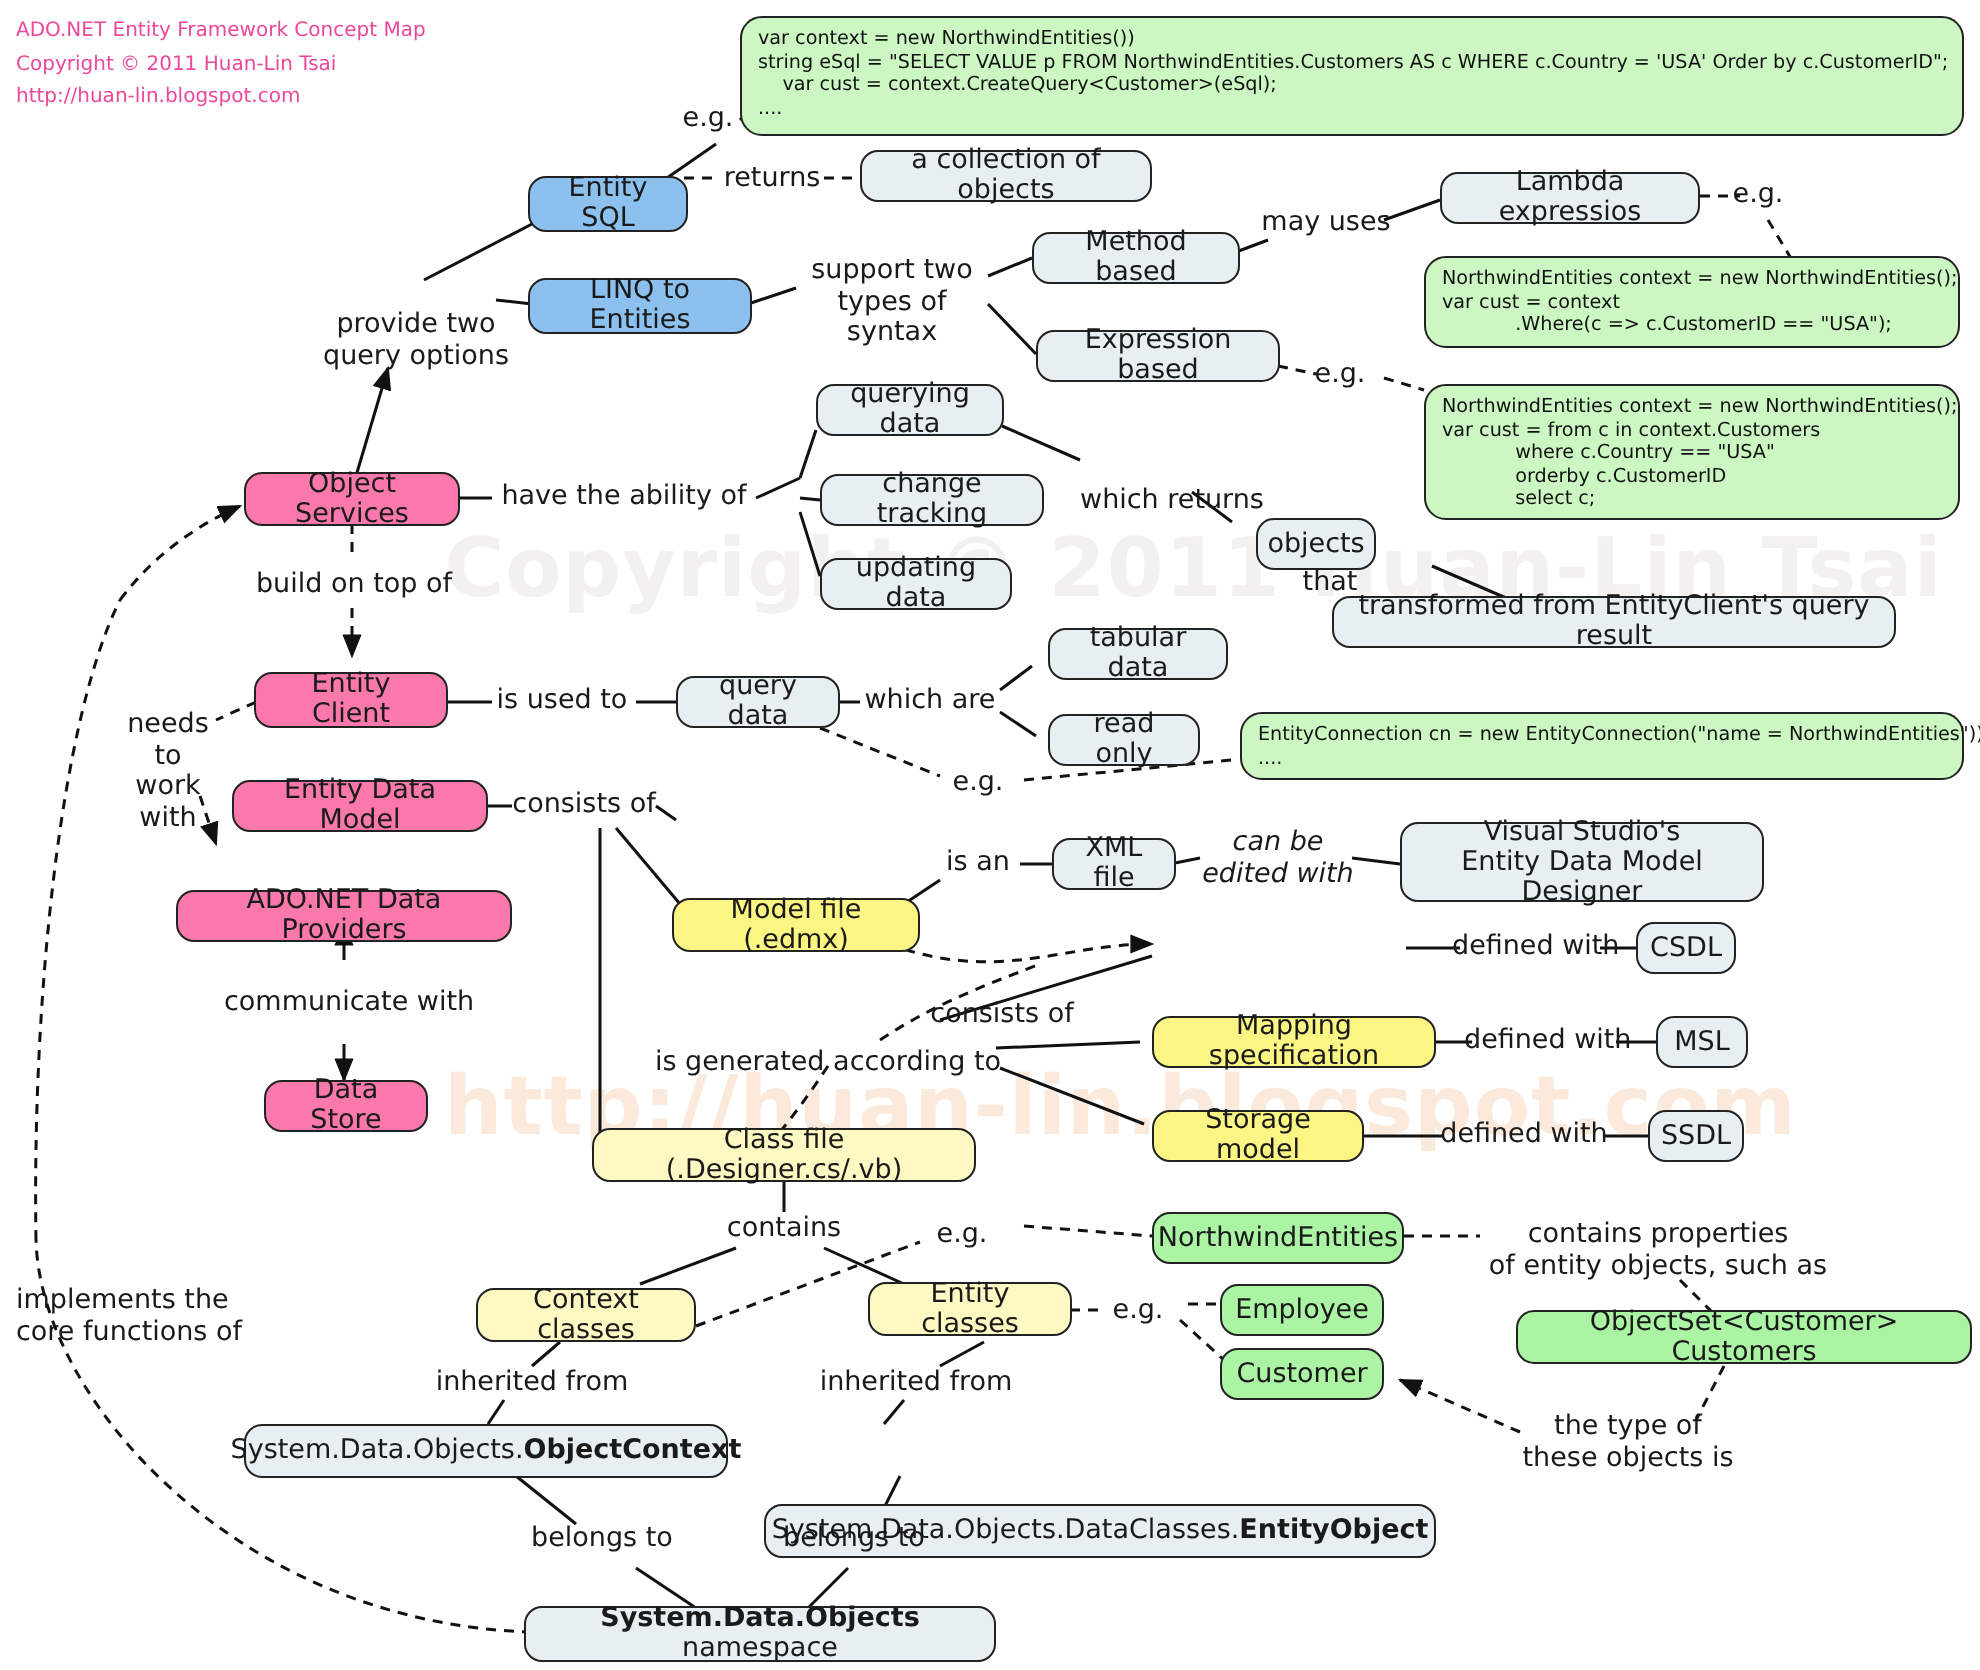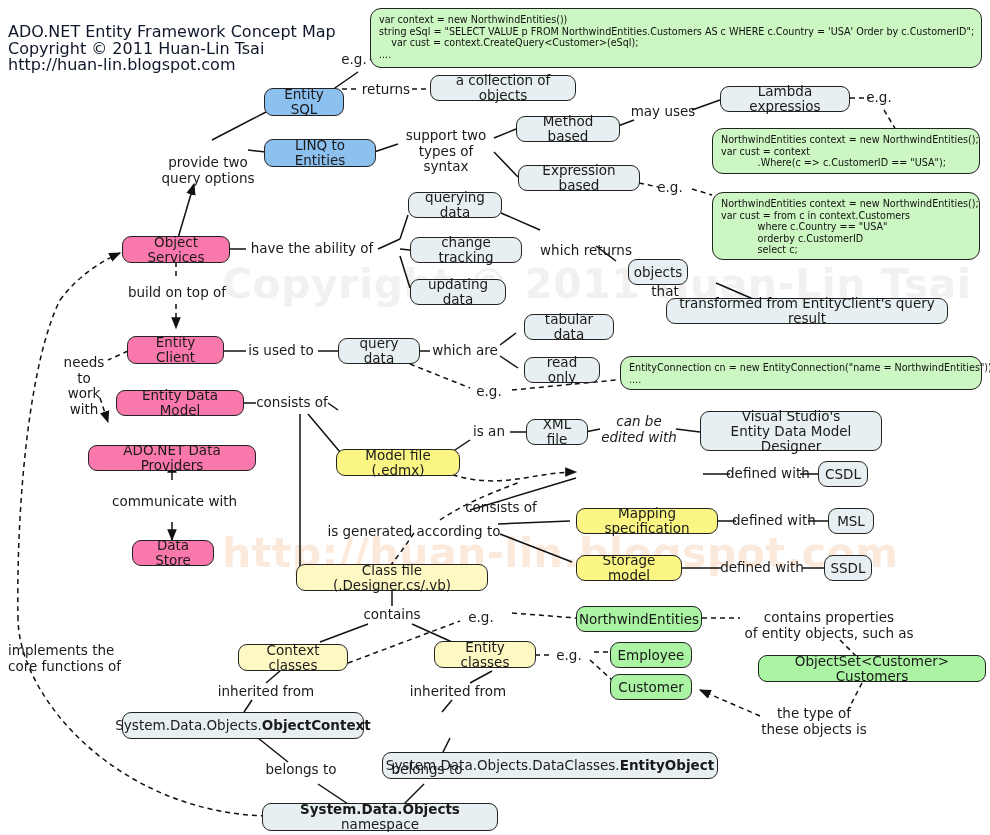--- a/index.html
+++ b/index.html
@@ -4,21 +4,21 @@
 <style>
   html,body{margin:0;padding:0;background:#ffffff;}
   body{font-family:"DejaVu Sans","Liberation Sans",sans-serif;}
   #map{position:relative;width:990px;height:835px;background:#fff;overflow:hidden;}
   svg.edges{position:absolute;left:0;top:0;width:990px;height:835px;pointer-events:none;}
 
   .wm{position:absolute;font-weight:bold;white-space:nowrap;pointer-events:none;user-select:none;}
   #wm1{left:222px;top:260px;font-size:41px;color:#f2f1f0;letter-spacing:0.5px;}
   #wm2{left:222px;top:529px;font-size:41px;color:#fbe9dc;letter-spacing:0.5px;}
 
-  #title{position:absolute;left:8px;top:24px;font-size:16px;color:#0f172a;line-height:16.5px;white-space:pre;}
+  #title{position:absolute;left:8px;top:8px;font-size:10px;color:#ec4899;line-height:16.5px;white-space:pre;}
 
   .node{position:absolute;box-sizing:border-box;display:flex;align-items:center;justify-content:center;
         border:1.4px solid #222;border-radius:9px;font-size:13.5px;color:#1a1a1a;text-align:center;
         line-height:15px;padding:3px 8px;}
   .grey{background:#e7eff2;}
   .blue{background:#8cc0ef;}
   .pink{background:#fa78ab;}
   .yellow{background:#fbf684;}
   .orange{background:#fef9c3;}
   .green{background:#aaf4a3;}

